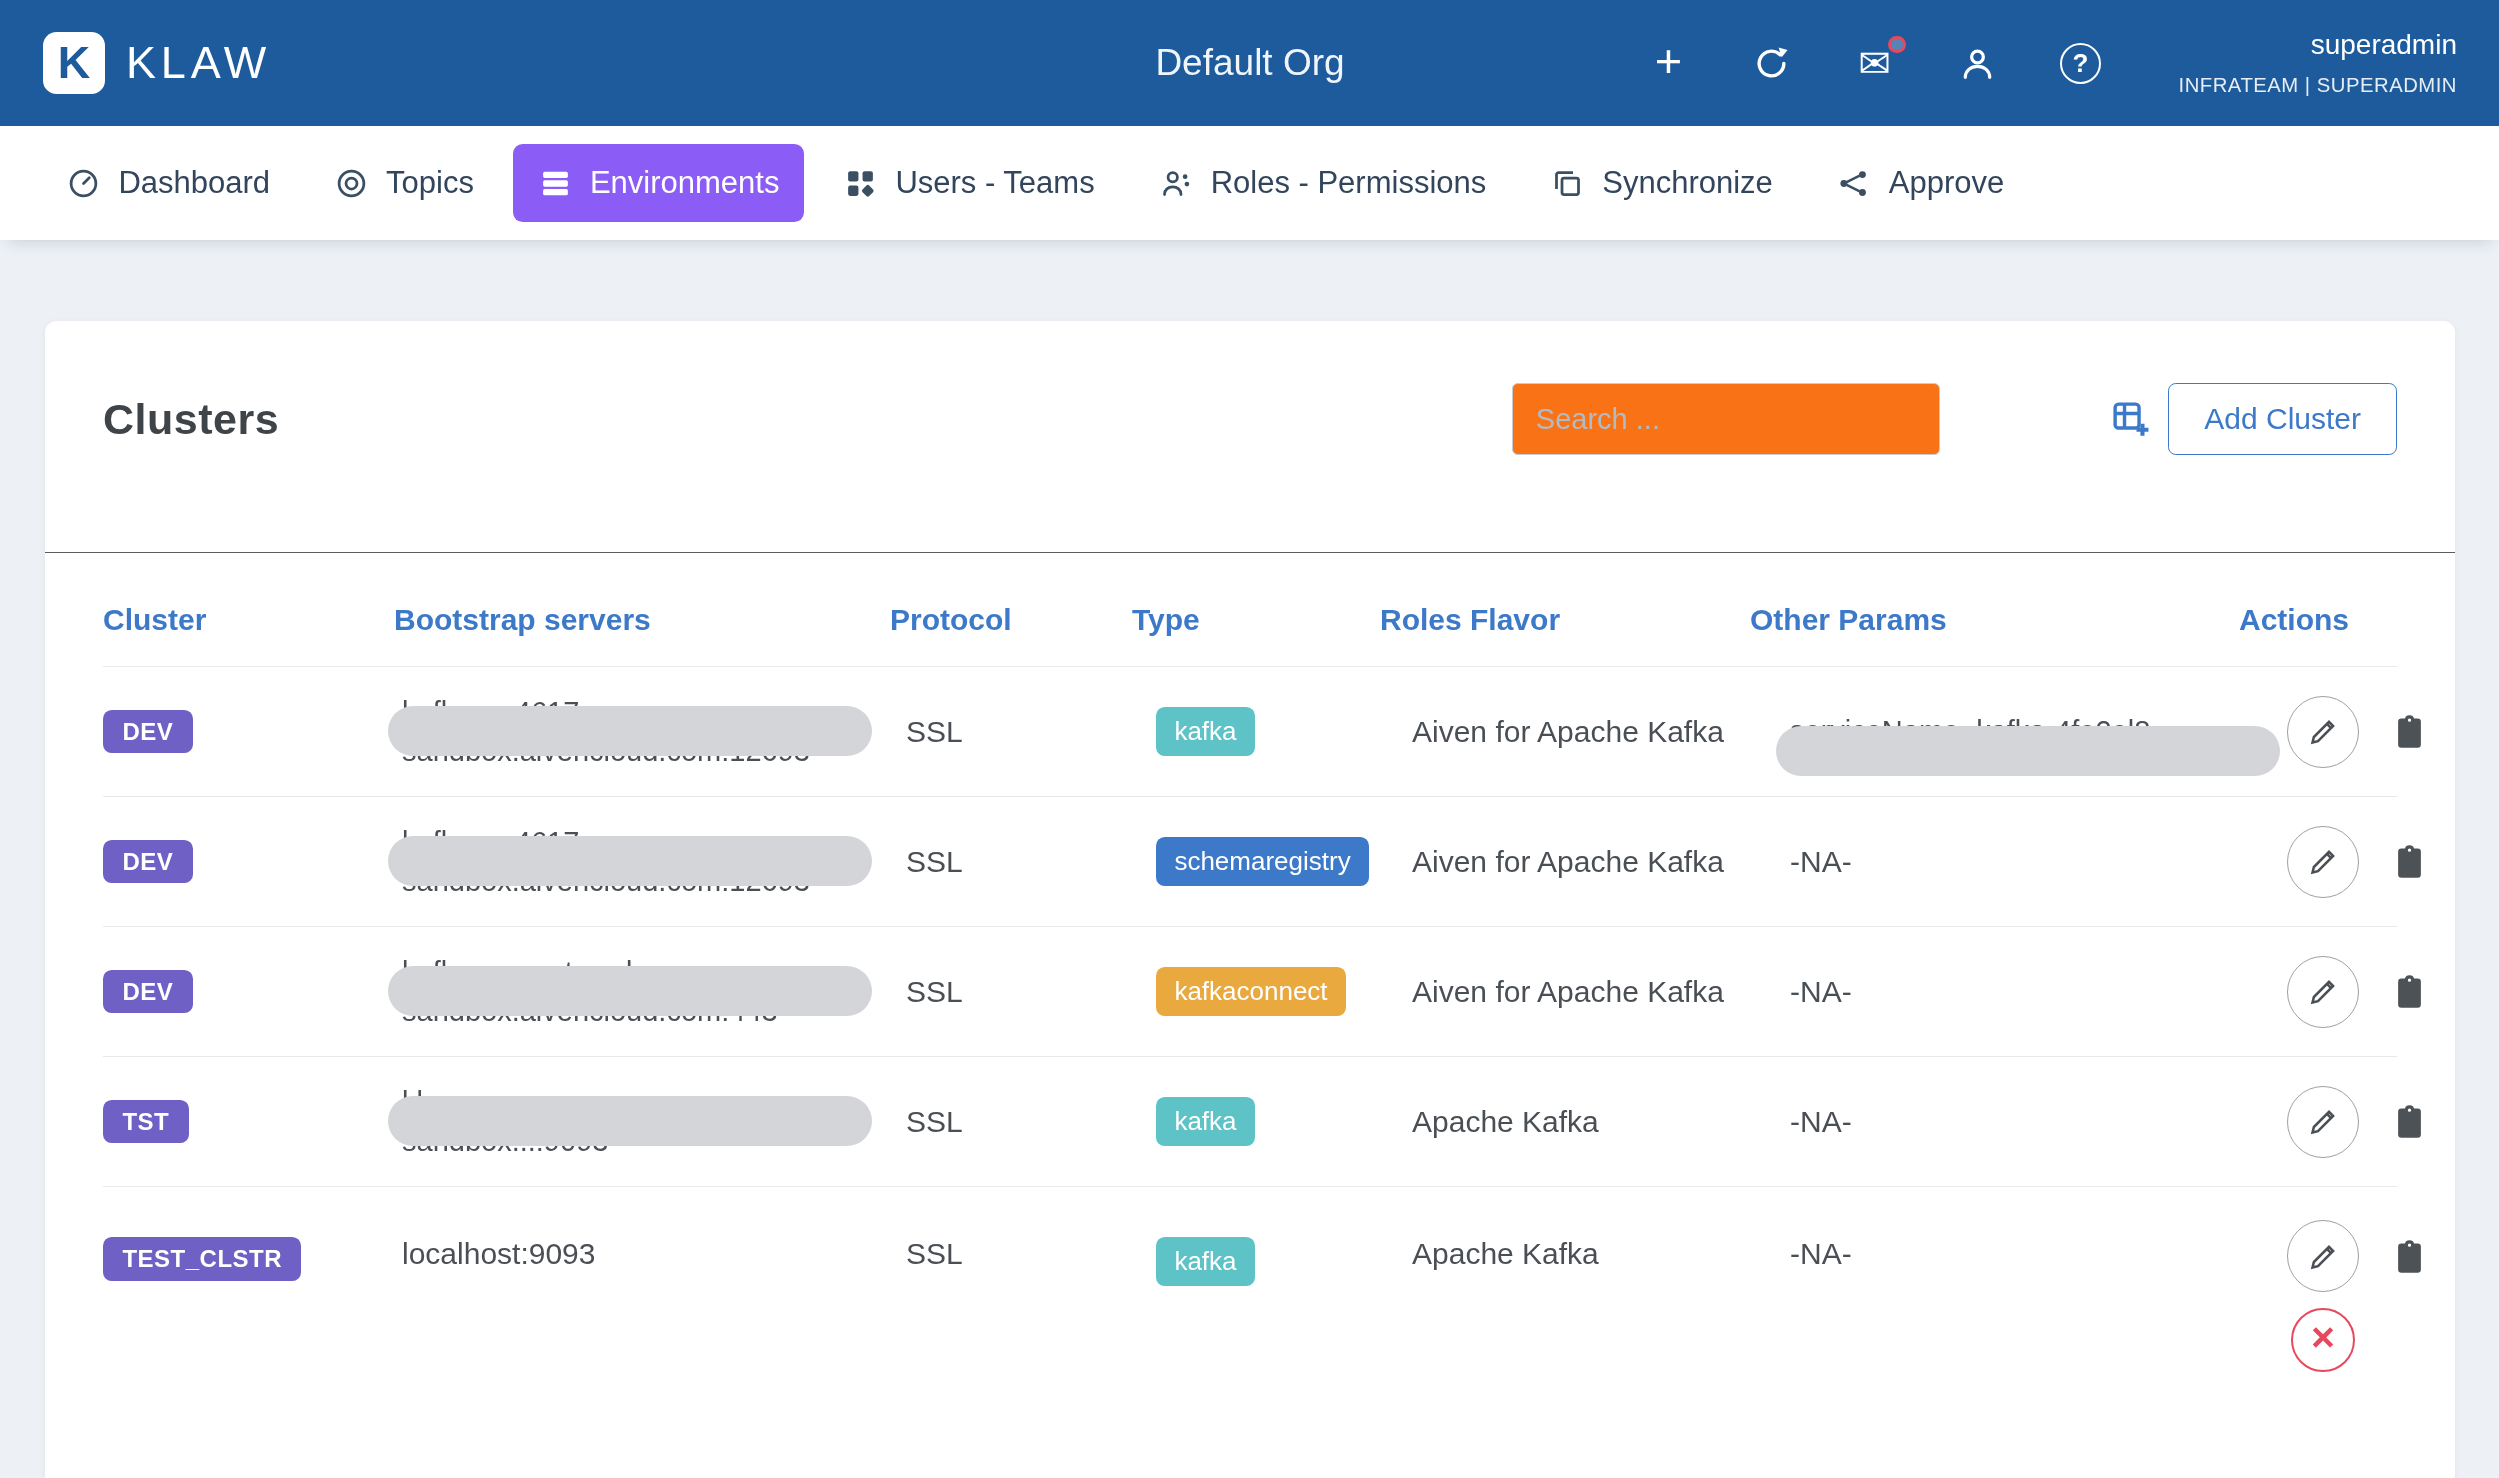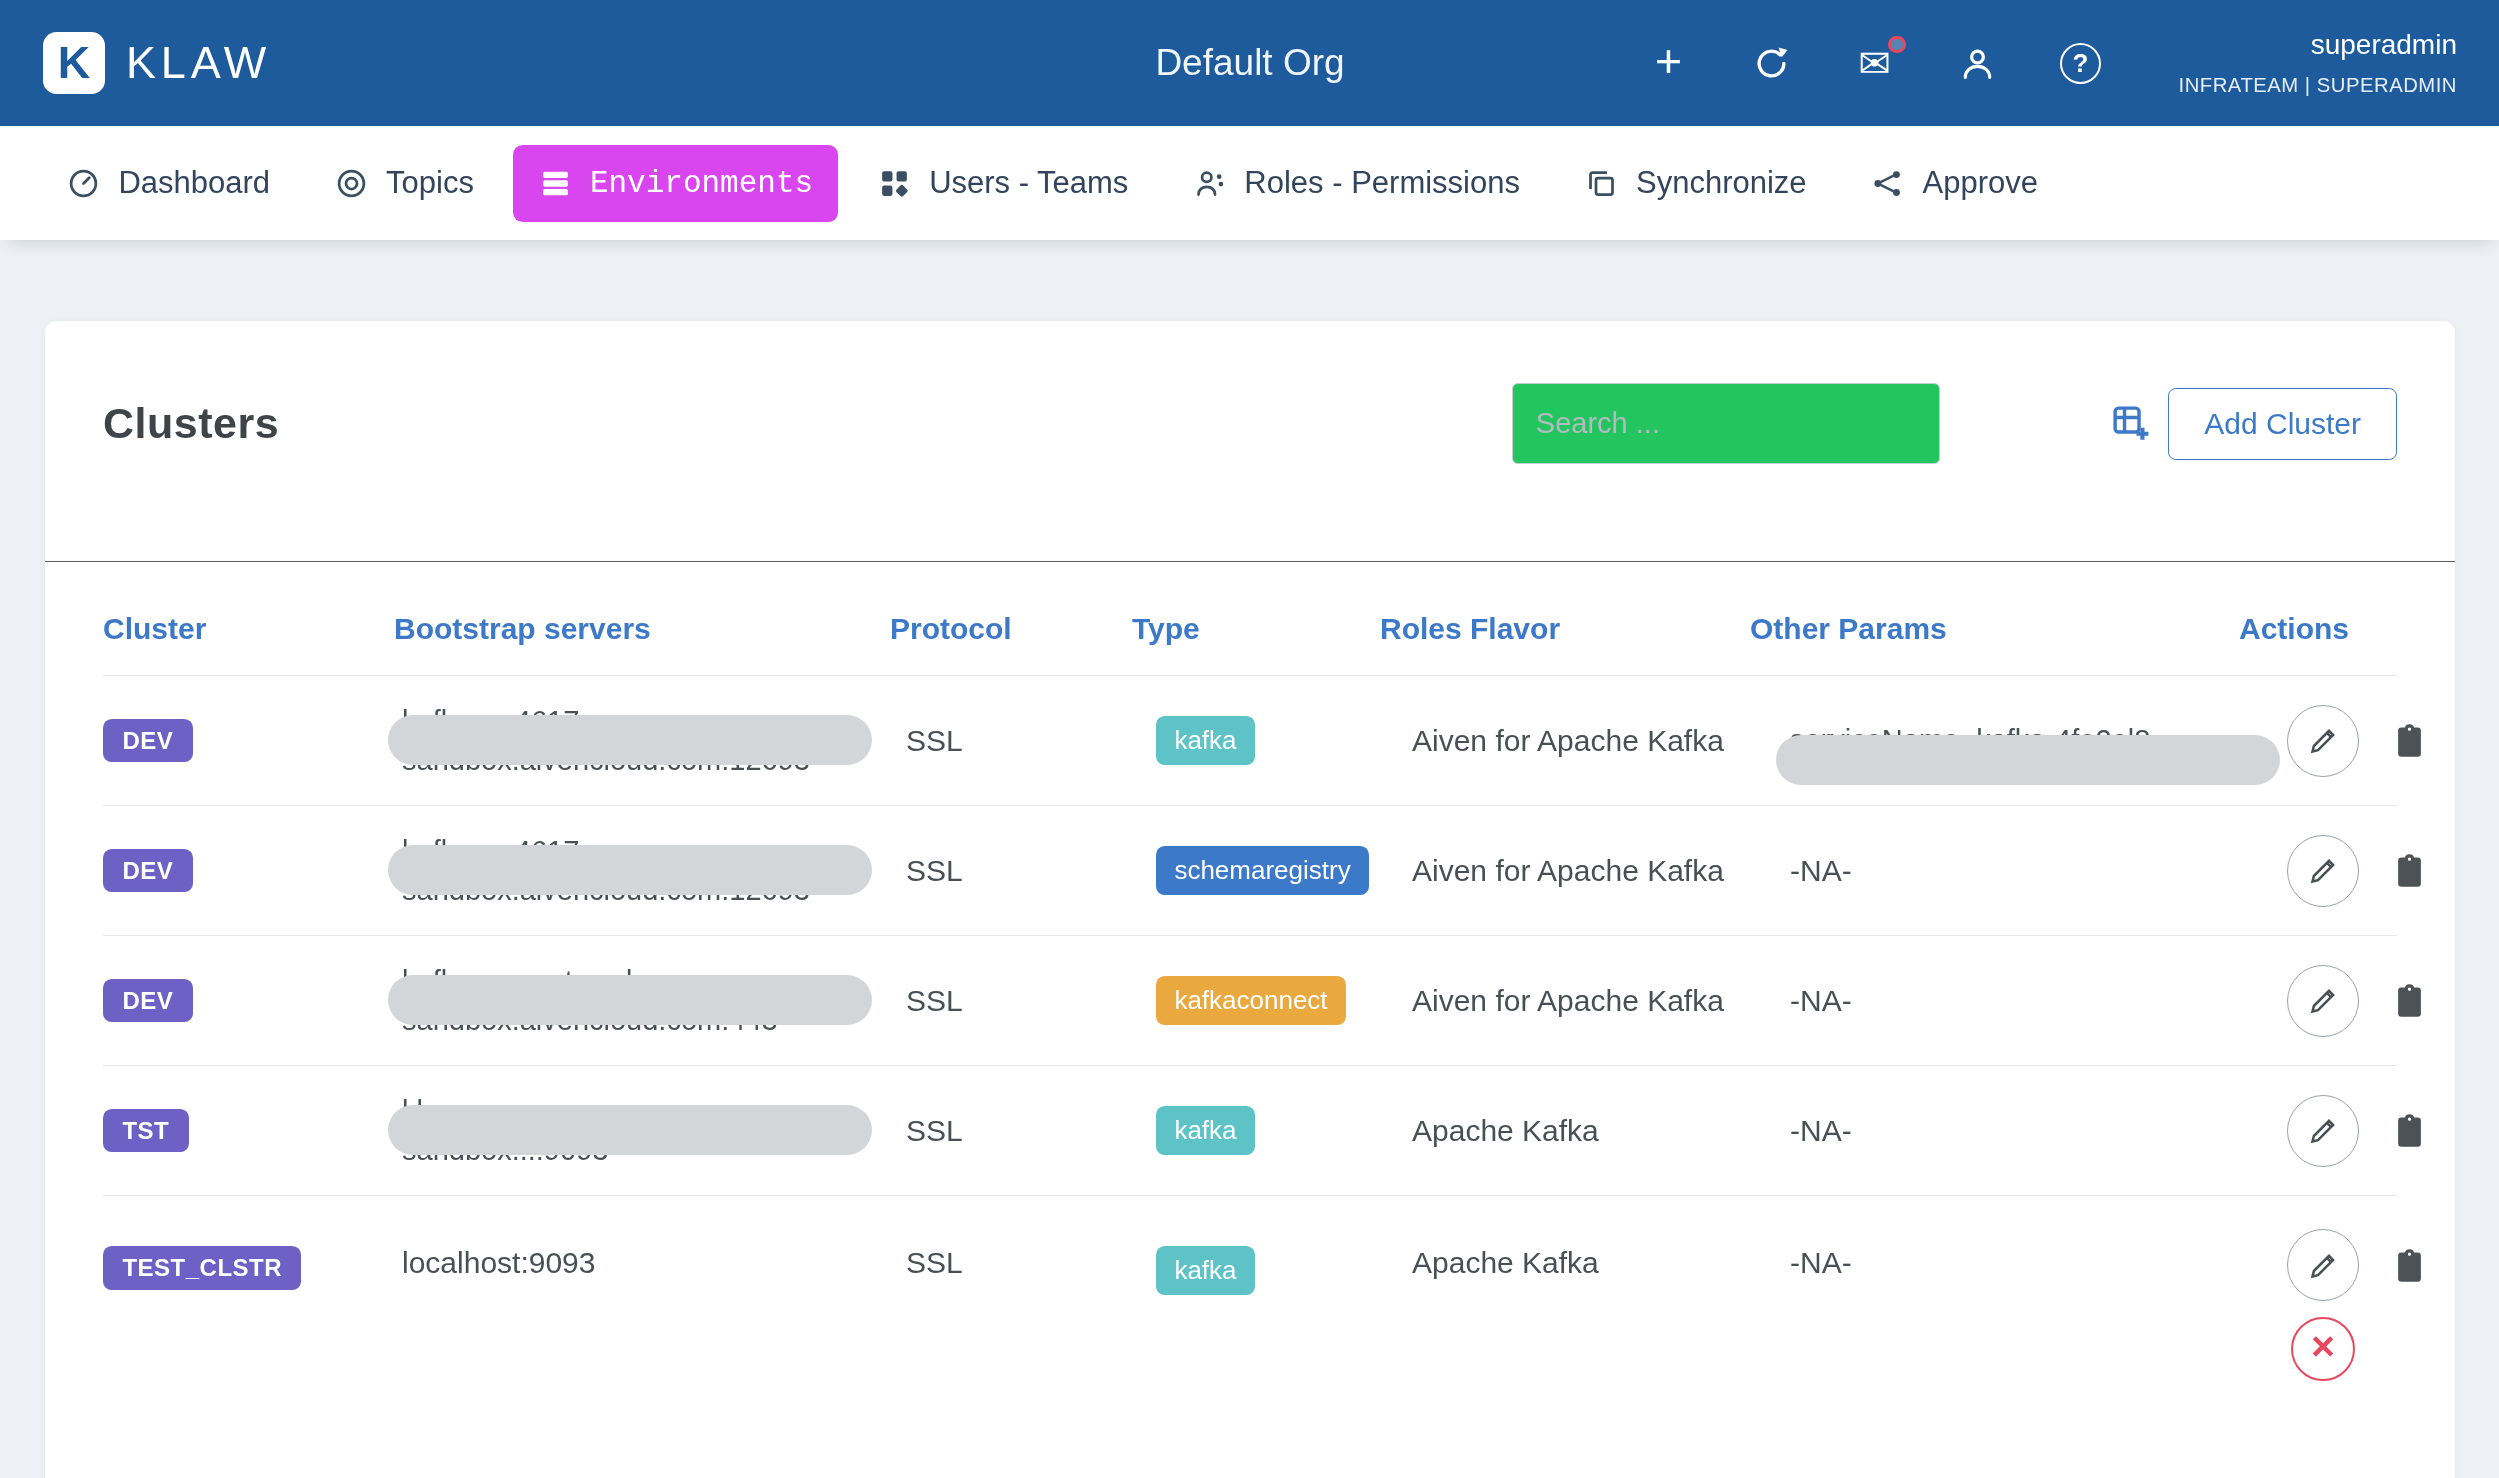--- a/index.html
+++ b/index.html
@@ -52,37 +52,37 @@
     background:#fff; height:114px; display:flex; align-items:center;
     padding:0 41px; gap:13.6px; position:relative;
     box-shadow:0 9.7px 15.5px -7.8px rgba(20,40,70,0.18);
   }
   .nav-item {
     display:flex; align-items:center; gap:17.4px;
     padding:21px 25px; border-radius:9.7px;
     font-size:31px; color:#33455c; cursor:pointer; white-space:nowrap;
   }
   .nav-item .nicon { width:35px; height:35px; color:#3b4f63; display:flex; align-items:center; justify-content:center; }
-  .nav-item.active { background:#d946ef; color:#fff;font-family:Liberation Mono, monospace; }
+  .nav-item.active { background:#8b5cf6; color:#fff; }
   .nav-item.active .nicon { color:#fff; }
 
   
   main { padding:81px 45px 29px; }
   .card {
     background:#fff; border-radius:11.6px;
     padding:62px 58px 87px;
     box-shadow:0 1.9px 7.8px rgba(20,40,70,0.05);
     min-height:1124px;
   }
   .card-head { display:flex; align-items:center; }
   .page-title { font-size:43px; font-weight:600; color:#3f4449; margin:0; letter-spacing:0.5px; }
   .search-input {
-    margin-left:auto; width:428px; height:81px;
+    margin-left:auto; width:428px; height:72px;
     border:1.9px solid #c6ccd2; border-radius:5.8px;
-    font-size:29px; padding:0 23px; color:#444; background:#22c55e; outline:none;
+    font-size:29px; padding:0 23px; color:#444; background:#f97316; outline:none;
     font-family:"Liberation Sans", sans-serif;
   }
   .search-input::placeholder { color:#b3bac1; }
   .add-table-icon { margin-left:170px; width:41px; height:41px; color:#3d79c9; cursor:pointer; }
   .add-btn {
     margin-left:17.4px; height:72px; padding:11px 35px;
     border:1.9px solid #3d79c9; border-radius:7.8px;
     background:#fff; color:#3d79c9;
     font-size:30px; font-weight:500; cursor:pointer;
     font-family:"Liberation Sans", sans-serif;

